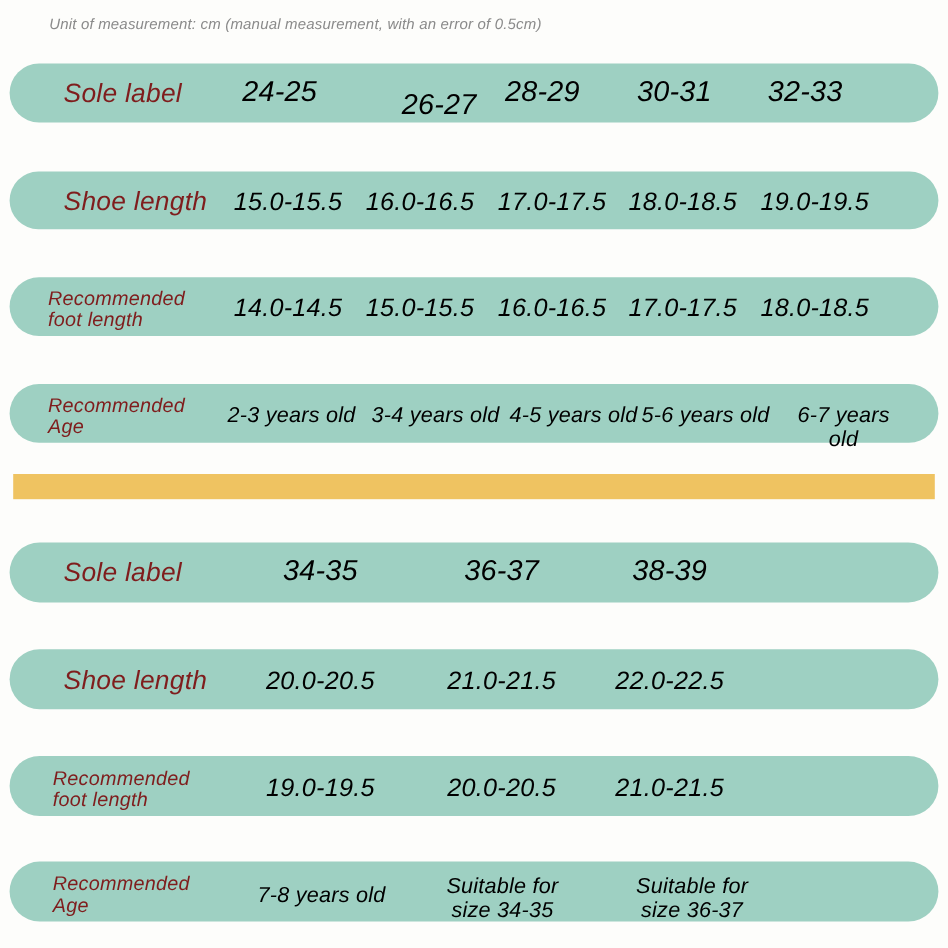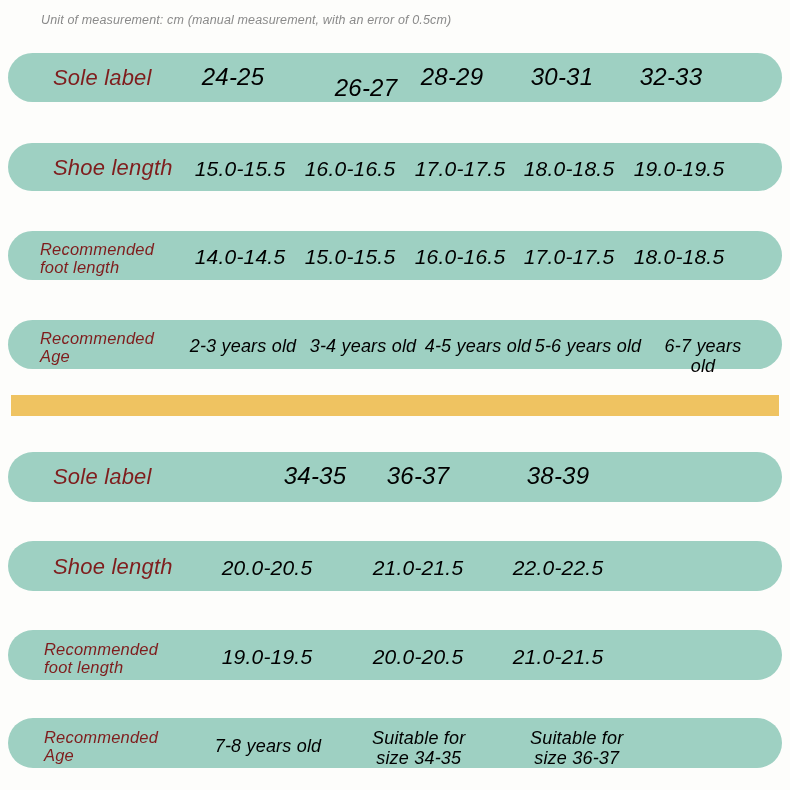--- a/index.html
+++ b/index.html
@@ -135,21 +135,21 @@
     <div class="cell c-center val-sm" style="left:355px; top:16px;">3-4 years old</div>
     <div class="cell c-center val-sm" style="left:470px; top:16px;text-align:center;">4-5 years old</div>
     <div class="cell c-center val-sm" style="left:580px; top:16px;">5-6 years old</div>
     <div class="cell c-center val-sm" style="left:695px; top:16px;">6-7 years old</div>
   </div>
 
   <div class="divider-bar" style="top:395px;"></div>
 
   <div class="pill" style="top:452px; height:50px;">
     <div class="row-label label-big" style="left:45px; top:13px;">Sole label</div>
-    <div class="cell c-center val-xl" style="left:259px; top:11px;margin-left:48px;">34-35</div>
+    <div class="cell c-center val-xl" style="left:259px; top:11px;">34-35</div>
     <div class="cell c-center val-xl" style="left:410px; top:11px;">36-37</div>
     <div class="cell c-center val-xl" style="left:550px; top:11px;">38-39</div>
   </div>
 
   <div class="pill" style="top:541px; height:50px;">
     <div class="row-label label-big" style="left:45px; top:14px;">Shoe length</div>
     <div class="cell c-center val-lg" style="left:259px; top:15px;">20.0-20.5</div>
     <div class="cell c-center val-lg" style="left:410px; top:15px;">21.0-21.5</div>
     <div class="cell c-center val-lg" style="left:550px; top:15px;">22.0-22.5</div>
   </div>

